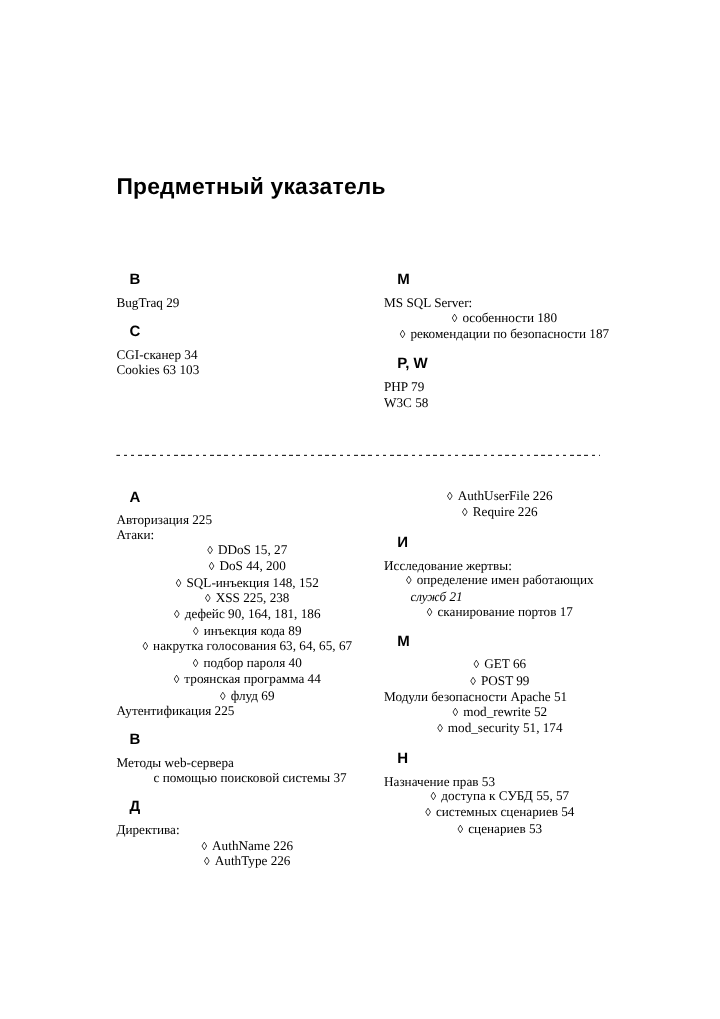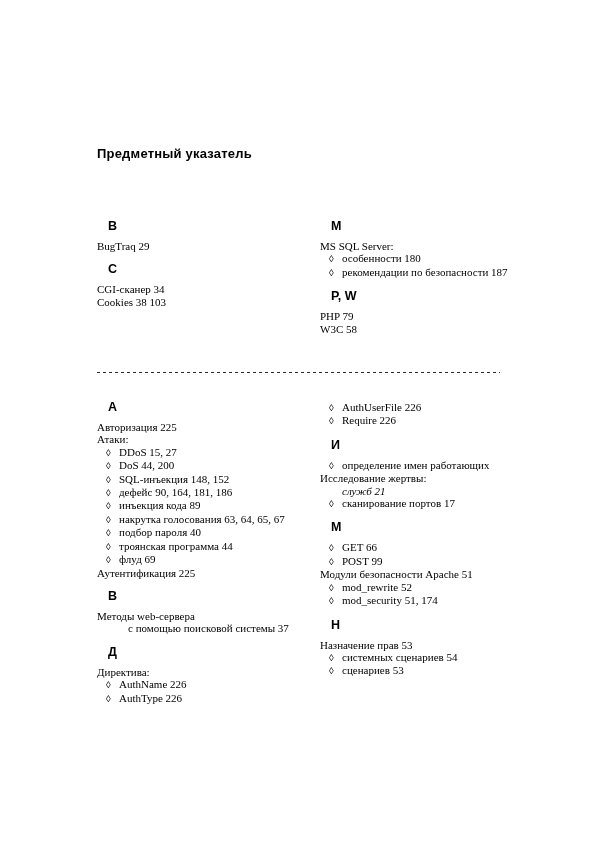--- a/index.html
+++ b/index.html
@@ -13,21 +13,21 @@
     font-family: "Liberation Serif", serif;
   }
   .page {
     position: absolute;
     left: 97px;
     top: 0;
     width: 403px;
   }
   .title {
     font-family: "Liberation Sans", "DejaVu Sans", sans-serif;
-    font-size: 13px;
+    font-size: 19px;
     font-weight: bold;
     letter-spacing: 0.2px;
     margin-top: 146px;
   }
   .section {
     display: grid;
     grid-template-columns: 205px 1fr;
     column-gap: 18px;
   }
   .section.top { margin-top: 59px; }
@@ -43,42 +43,42 @@
     white-space: nowrap;
   }
   .item.heading {
     font-family: "Liberation Sans", "DejaVu Sans", sans-serif;
     font-size: 12.5px;
     line-height: 13px;
     font-weight: bold;
     margin: 11px 0 7px 11px;
   }
   .col > .heading:first-child { margin-top: 0; }
-  .item.sub { padding-left: 9px; }
+  .item.sub { padding-left: 9px; text-align: center; }
   .bullet {
     display: inline-block;
     width: 13px;
     font-size: 9.5px;
   }
   .item.cont { padding-left: 7px; margin-left: 24px; }
   .item.subcont { padding-left: 22px; font-style: italic; }
 </style>
 </head>
 <body>
 
 <div class="page">
   <h1 class="title">Предметный указатель</h1>
 
   <div class="section top">
     <div class="col">
         <div class="item heading">B</div>
         <div class="item entry">BugTraq 29</div>
         <div class="item heading">C</div>
         <div class="item entry">CGI-сканер 34</div>
-        <div class="item entry">Cookies 38 103</div>
+        <div class="item entry">Cookies 63 103</div>
       </div>
     <div class="col">
         <div class="item heading">M</div>
         <div class="item entry">MS SQL Server:</div>
         <div class="item sub"><span class="bullet">◊</span><span class="txt">особенности 180</span></div>
         <div class="item sub"><span class="bullet">◊</span><span class="txt">рекомендации по безопасности 187</span></div>
         <div class="item heading">P, W</div>
         <div class="item entry">PHP 79</div>
         <div class="item entry">W3C 58</div>
       </div>
@@ -87,48 +87,50 @@
   <div class="divider"></div>
 
   <div class="section bottom">
     <div class="col">
         <div class="item heading">А</div>
         <div class="item entry">Авторизация 225</div>
         <div class="item entry">Атаки:</div>
         <div class="item sub"><span class="bullet">◊</span><span class="txt">DDoS 15, 27</span></div>
         <div class="item sub"><span class="bullet">◊</span><span class="txt">DoS 44, 200</span></div>
         <div class="item sub"><span class="bullet">◊</span><span class="txt">SQL-инъекция 148, 152</span></div>
+        <div class="item sub"><span class="bullet">◊</span><span class="txt">XSS 225, 238</span></div>
         <div class="item sub"><span class="bullet">◊</span><span class="txt">дефейс 90, 164, 181, 186</span></div>
         <div class="item sub"><span class="bullet">◊</span><span class="txt">инъекция кода 89</span></div>
         <div class="item sub"><span class="bullet">◊</span><span class="txt">накрутка голосования 63, 64, 65, 67</span></div>
         <div class="item sub"><span class="bullet">◊</span><span class="txt">подбор пароля 40</span></div>
         <div class="item sub"><span class="bullet">◊</span><span class="txt">троянская программа 44</span></div>
         <div class="item sub"><span class="bullet">◊</span><span class="txt">флуд 69</span></div>
         <div class="item entry">Аутентификация 225</div>
         <div class="item heading">В</div>
         <div class="item entry">Методы web-сервера</div>
         <div class="item cont">с помощью поисковой системы 37</div>
         <div class="item heading">Д</div>
         <div class="item entry">Директива:</div>
         <div class="item sub"><span class="bullet">◊</span><span class="txt">AuthName 226</span></div>
         <div class="item sub"><span class="bullet">◊</span><span class="txt">AuthType 226</span></div>
       </div>
     <div class="col">
         <div class="item sub"><span class="bullet">◊</span><span class="txt">AuthUserFile 226</span></div>
         <div class="item sub"><span class="bullet">◊</span><span class="txt">Require 226</span></div>
         <div class="item heading">И</div>
+        <div class="item entry">Исследование жертвы:</div>
         <div class="item sub"><span class="bullet">◊</span><span class="txt">определение имен работающих</span></div>
-        <div class="item entry">Исследование жертвы:</div>
         <div class="item subcont">служб 21</div>
         <div class="item sub"><span class="bullet">◊</span><span class="txt">сканирование портов 17</span></div>
         <div class="item heading">М</div>
         <div class="item sub"><span class="bullet">◊</span><span class="txt">GET 66</span></div>
         <div class="item sub"><span class="bullet">◊</span><span class="txt">POST 99</span></div>
         <div class="item entry">Модули безопасности Apache 51</div>
         <div class="item sub"><span class="bullet">◊</span><span class="txt">mod_rewrite 52</span></div>
         <div class="item sub"><span class="bullet">◊</span><span class="txt">mod_security 51, 174</span></div>
         <div class="item heading">Н</div>
         <div class="item entry">Назначение прав 53</div>
+        <div class="item sub"><span class="bullet">◊</span><span class="txt">доступа к СУБД 55, 57</span></div>
         <div class="item sub"><span class="bullet">◊</span><span class="txt">системных сценариев 54</span></div>
         <div class="item sub"><span class="bullet">◊</span><span class="txt">сценариев 53</span></div>
       </div>
   </div>
 </div>
 
 </body></html>

